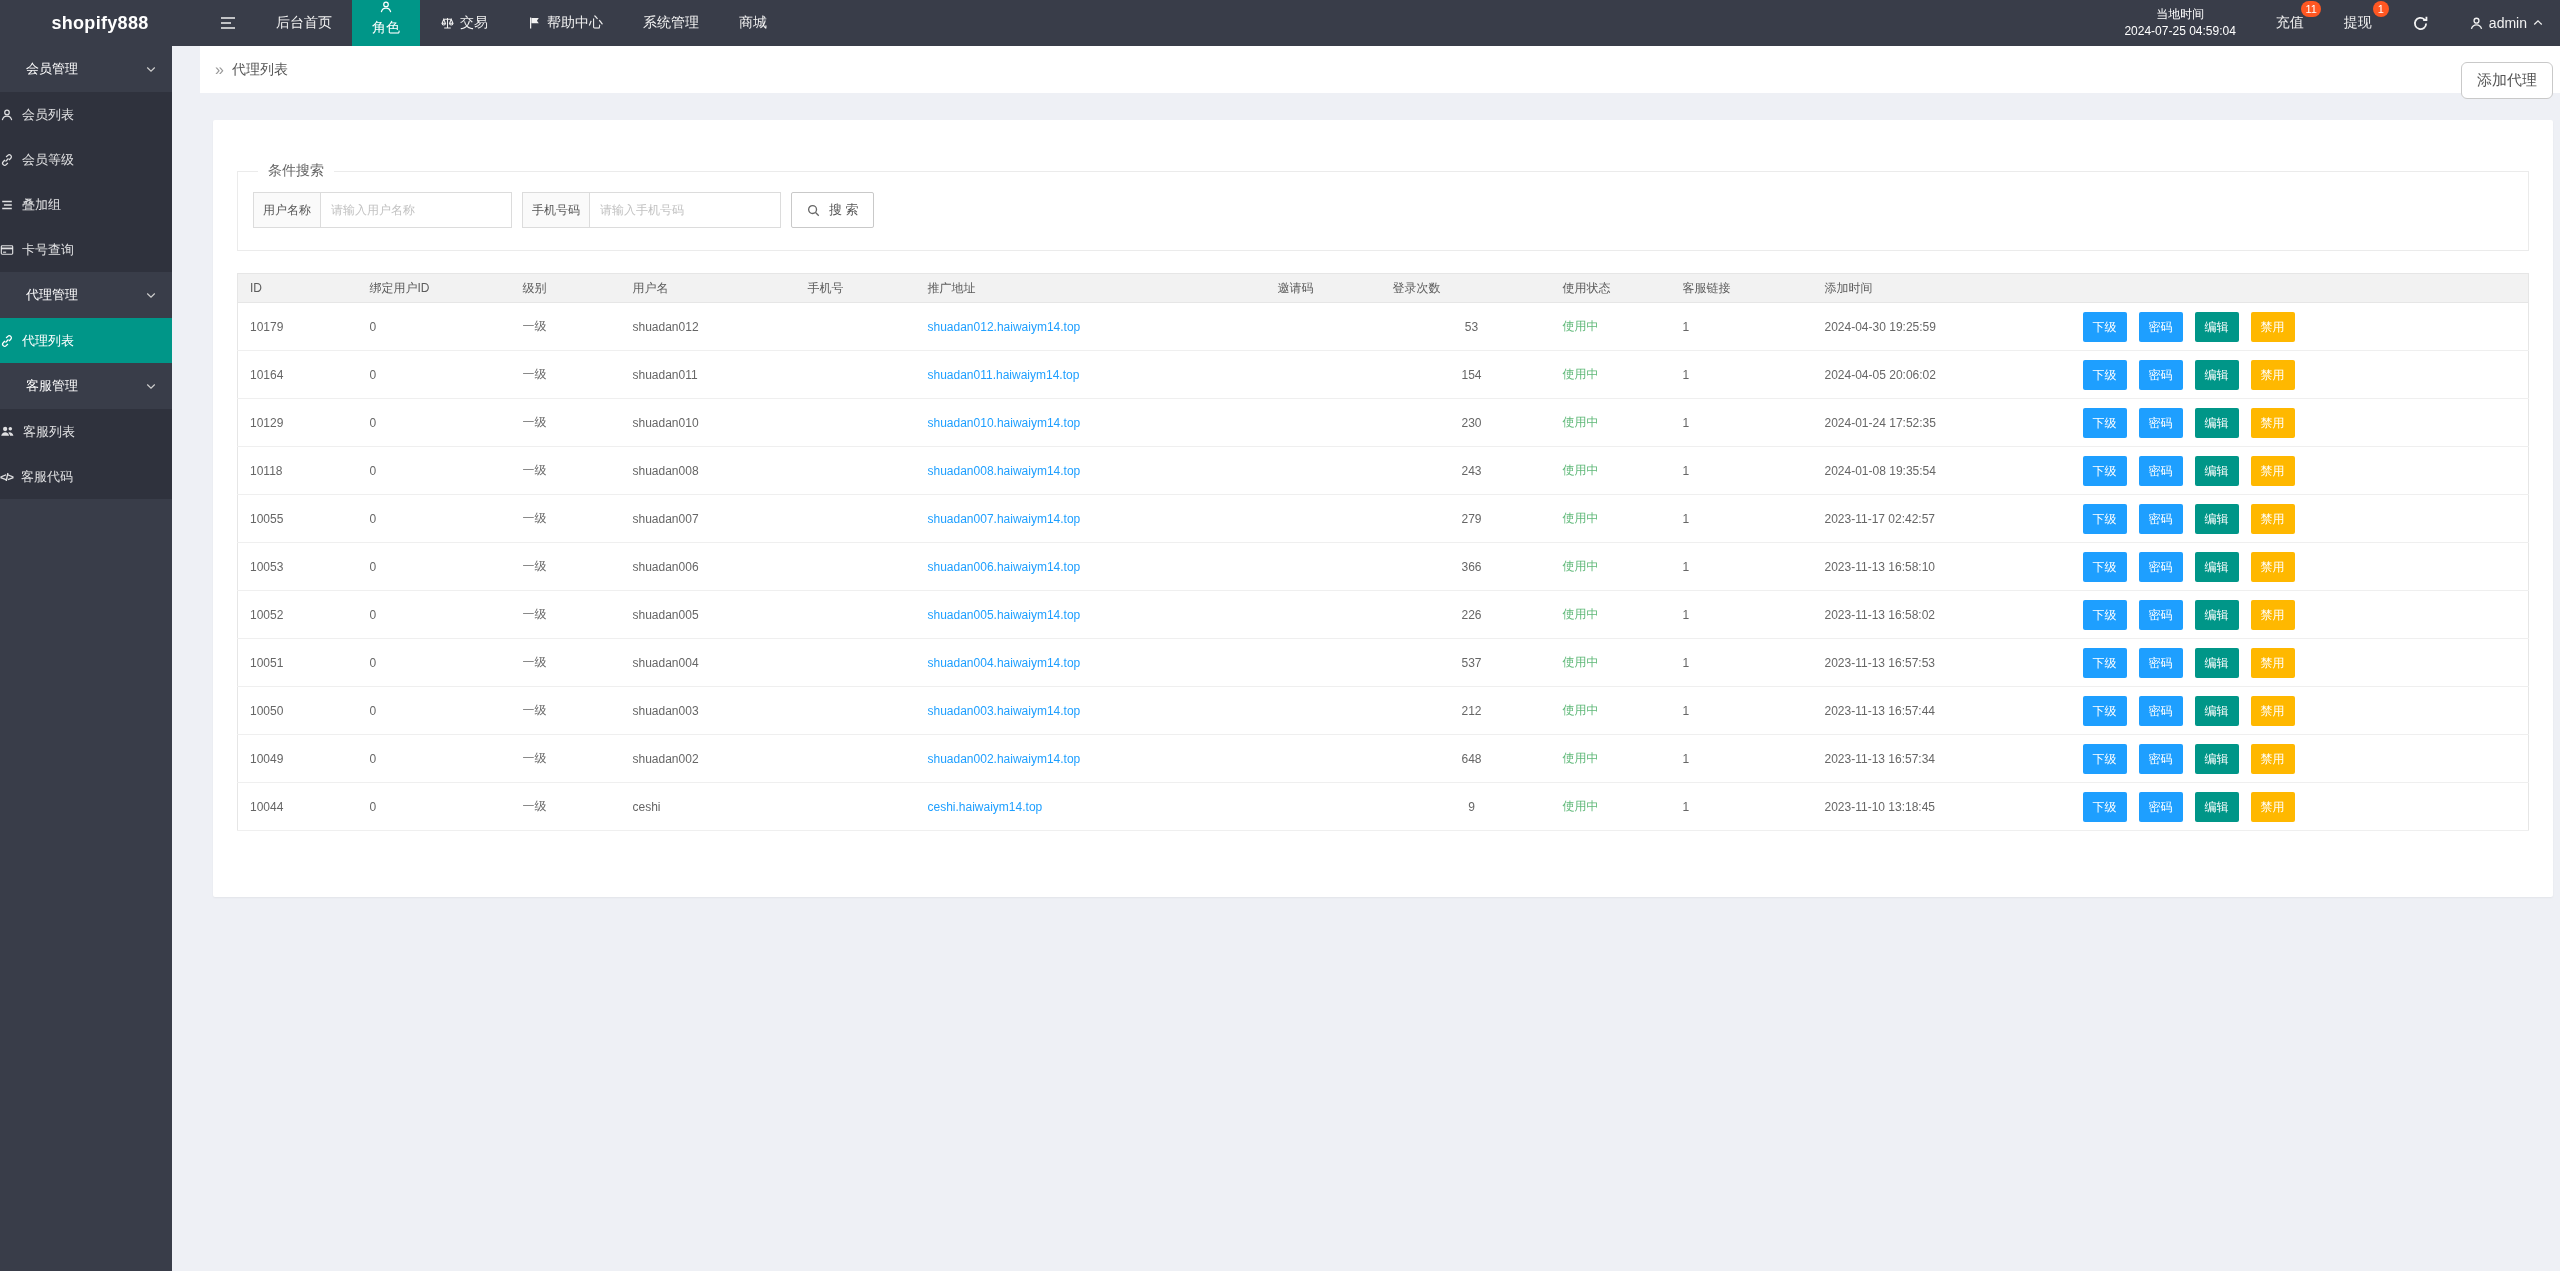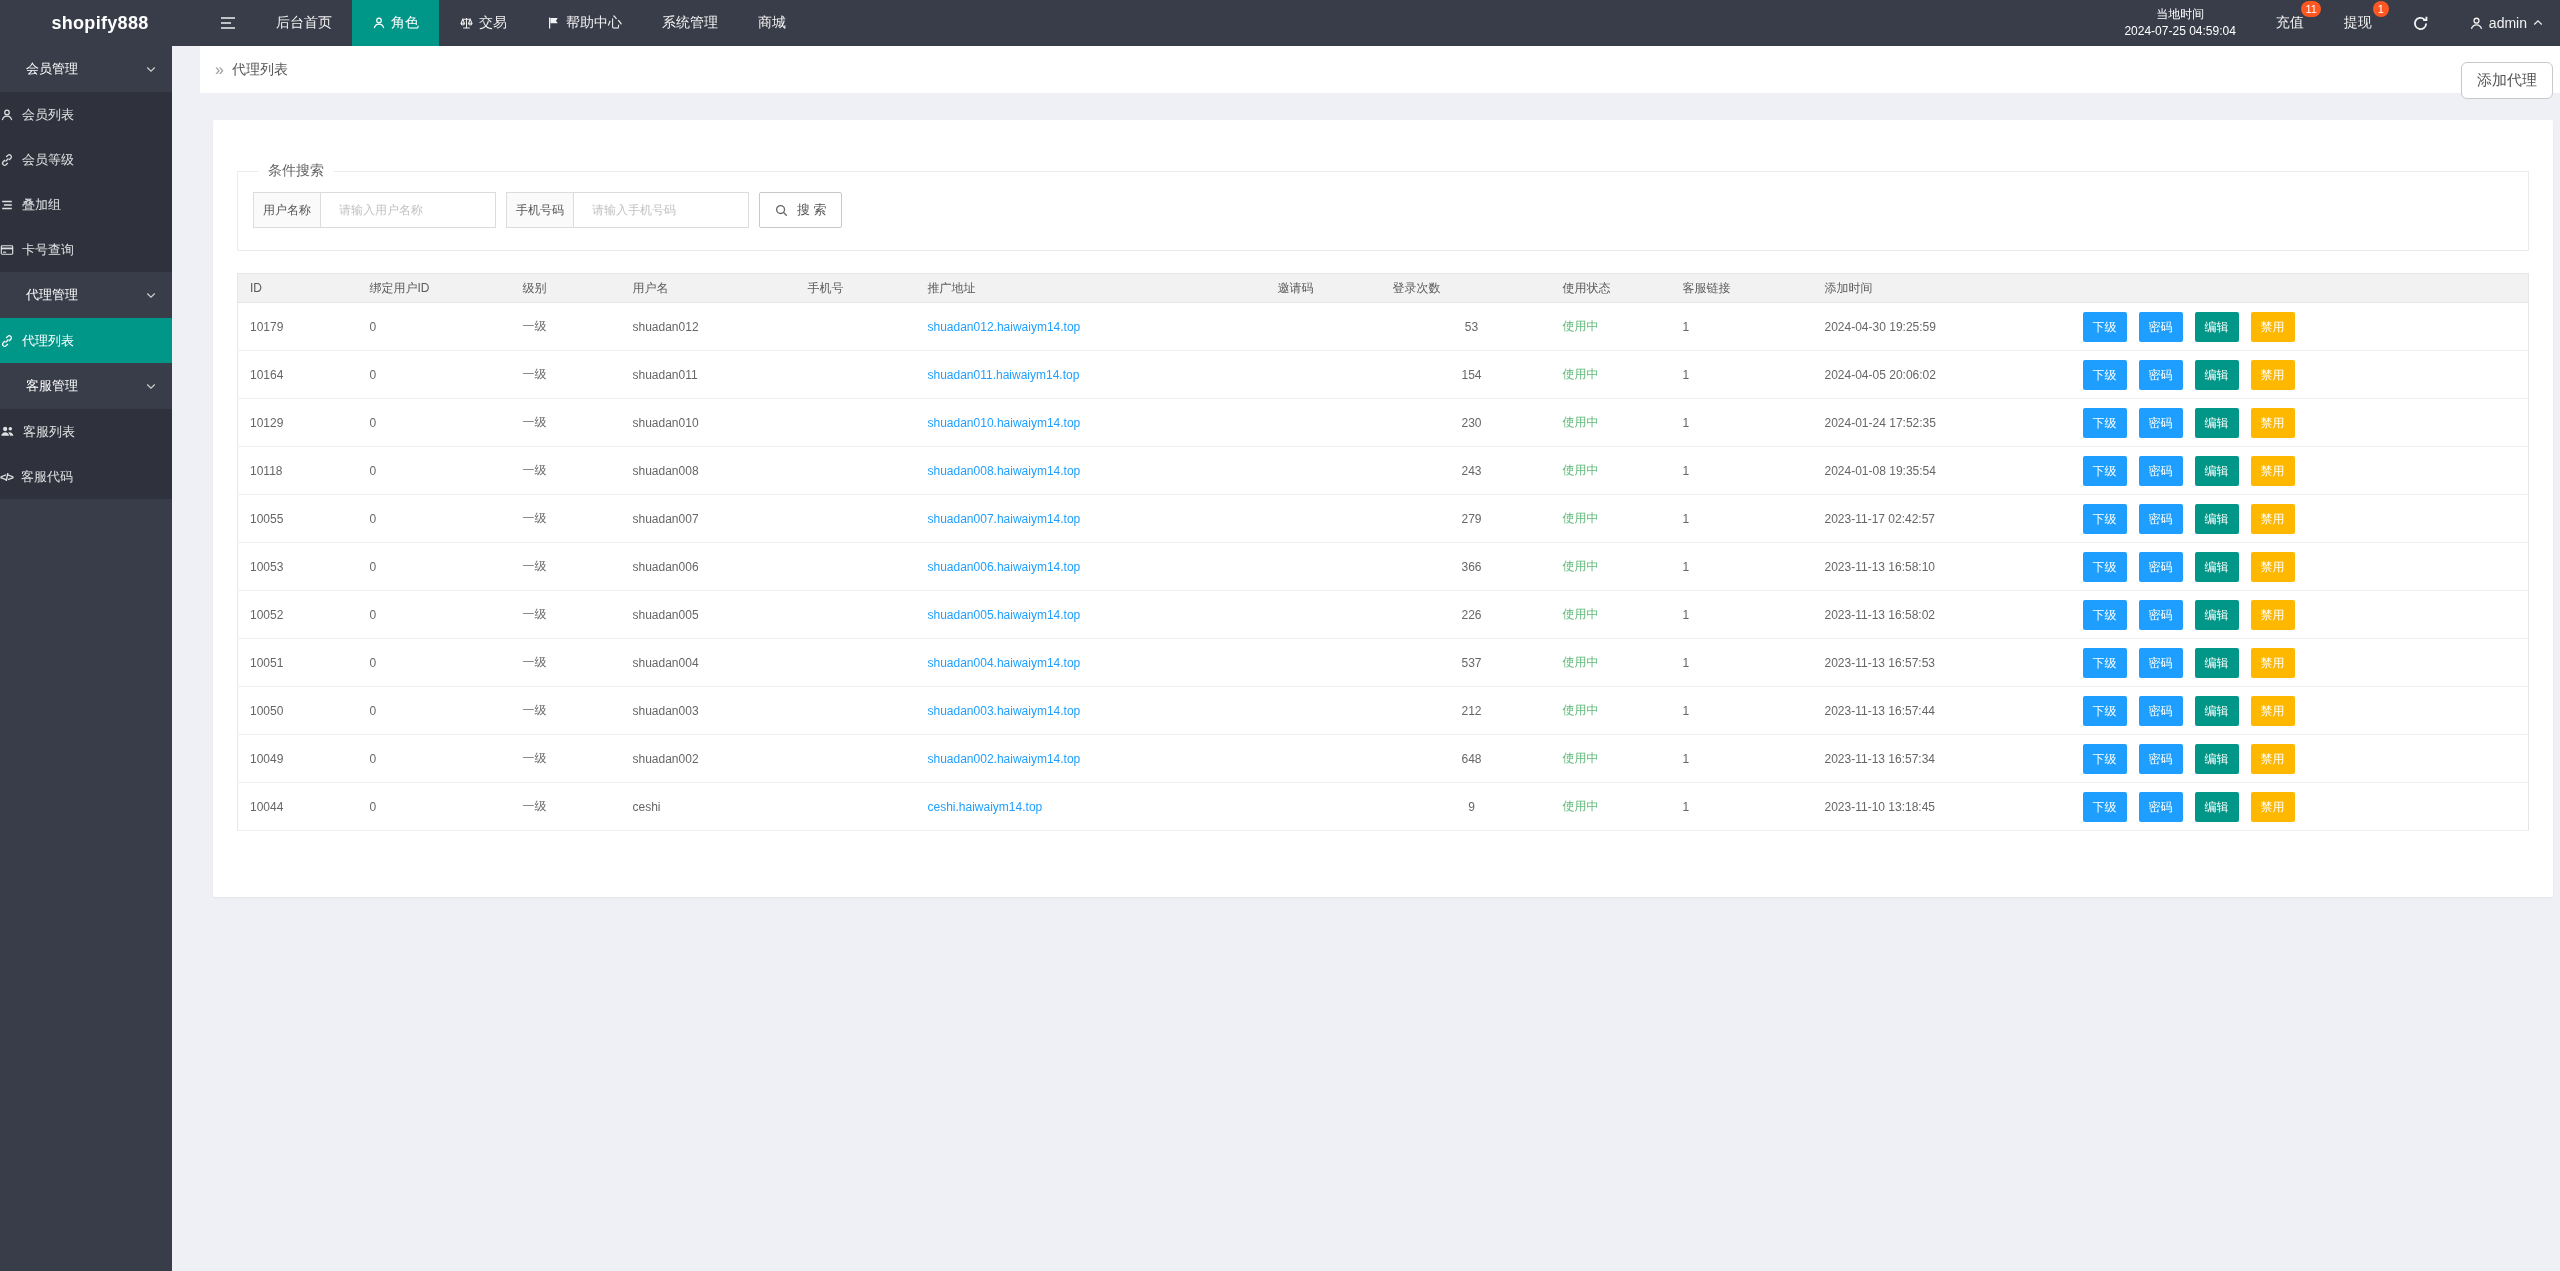--- a/index.html
+++ b/index.html
@@ -17,21 +17,21 @@
 
   
   .topbar{position:absolute; left:0; top:0; width:2560px; height:46px; background:var(--dark);
     display:flex; align-items:stretch; color:#fff; z-index:20;}
   .logo{width:200px; display:flex; align-items:center; justify-content:center;
     font-size:18px; font-weight:bold; letter-spacing:.3px; color:#fff;}
   .hamburger{display:flex; align-items:center; padding:0 20px; cursor:pointer; color:#f0f0f0;}
   .nav{display:flex; align-items:stretch;}
   .nav-item{display:flex; align-items:center; gap:5px; padding:0 20px; font-size:14px;
     color:#f2f2f2; cursor:pointer;}
-  .nav-item.active{background:var(--accent); color:#fff;}
+  .nav-item.active{background:var(--accent); color:#fff;flex-direction:column;}
   .nav-item .icon{display:flex; align-items:center;}
   .topbar-right{margin-left:auto; display:flex; align-items:center; gap:40px; padding-right:16px;}
   .time-block{text-align:center; font-size:12px; line-height:1.45; color:#fff;}
   .tb-action{position:relative; font-size:14px; color:#f2f2f2; cursor:pointer;}
   .badge{position:absolute; top:-13px; right:-17px; background:var(--badge); color:#fff;
     min-width:16px; height:16px; line-height:16px; text-align:center; border-radius:9px;
     padding:0 4px; font-size:11px;}
   .refresh{display:flex; align-items:center; color:#f2f2f2; cursor:pointer;}
   .userbox{display:flex; align-items:center; gap:5px; font-size:14px; color:#f2f2f2; cursor:pointer;}
 
@@ -56,21 +56,21 @@
 
   
   .card{position:absolute; left:213px; top:120px; width:2340px; height:777px; background:#fff;
     border-radius:2px; box-shadow:0 1px 2px rgba(0,0,0,.05);}
   fieldset.search{margin:42px 24px 0 24px; border:1px solid #EBEBEB; padding:12px 15px 22px 15px;}
   fieldset.search legend{margin-left:5px; padding:0 10px; color:#646464; font-size:14px;}
   .search-row{display:flex; align-items:center; gap:10px;}
   .inp-group{display:flex; align-items:stretch;}
   .inp-label{background:#FAFAFA; border:1px solid #DCDCDC; border-right:none; height:36px;
     line-height:34px; padding:0 9px; color:#575757; font-size:12px; white-space:nowrap;}
-  .inp{width:176px; height:36px; border:1px solid #DCDCDC; padding:0 18px; font-size:12px;
+  .inp{width:192px; height:36px; border:1px solid #DCDCDC; padding:0 10px; font-size:12px;
     color:#666; outline:none; font-family:inherit;}
   .inp::placeholder{color:#C2C2C2;}
   .search-btn{display:flex; align-items:center; gap:8px; height:36px; padding:0 14px;
     background:#fff; border:1px solid #C9C9C9; border-radius:2px; color:#555; font-size:13px;
     cursor:pointer; font-family:inherit;}
   .search-btn .icon{color:#666;}
 
   
   table.grid{width:2292px; margin:22px 24px 0 24px; border-collapse:collapse; table-layout:fixed;
     border:1px solid var(--border);}

